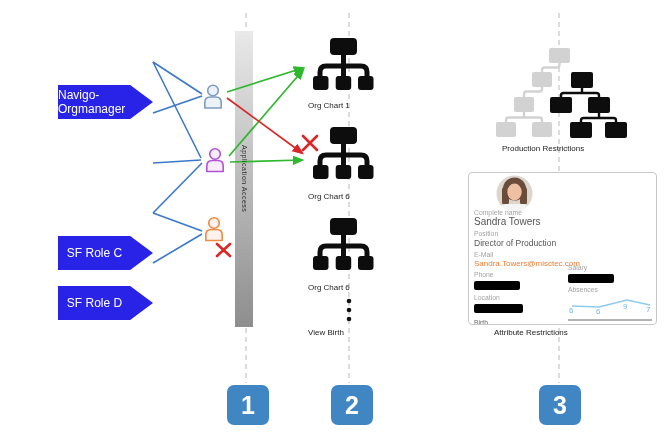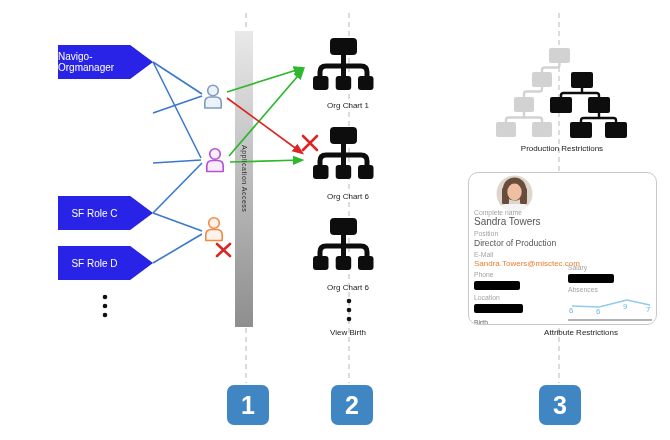--- a/index.html
+++ b/index.html
@@ -3,33 +3,33 @@
 <meta charset="utf-8">
 <style>
   html,body{margin:0;padding:0;background:#fff;}
   .stage{position:relative;width:670px;height:440px;background:#fff;overflow:hidden;
          font-family:"Liberation Sans", sans-serif;}
   .abs{position:absolute;}
 
   
   .role-banner{position:absolute;left:58px;width:95px;height:34px;background:#2823e6;
     clip-path:polygon(0 0,76% 0,100% 50%,76% 100%,0 100%);
-    color:#fff;font-size:10px;display:flex;align-items:center;justify-content:center;
-    padding-right:22px;box-sizing:border-box;}
+    color:#fff;font-size:12px;display:flex;align-items:center;justify-content:center;
+    padding-right:22px;box-sizing:border-box;margin-top:40px;}
 
   
   .bar-label{position:absolute;left:235px;top:31px;width:18px;height:296px;
     display:flex;align-items:center;justify-content:center;}
   .bar-label span{writing-mode:vertical-rl;font-size:7px;color:#2a2a2a;letter-spacing:.5px;white-space:nowrap;}
 
-  .caption{position:absolute;font-size:8px;color:#1c1c1c;text-align:center;}
+  .caption{position:absolute;font-size:8px;color:#1c1c1c;text-align:left;}
 
   
   .card{position:absolute;left:468px;top:172px;width:189px;height:153px;background:#fff;
-        border:1px solid #c8c8c8;border-radius:10px;box-sizing:border-box;overflow:hidden;}
+        border:1px solid #c8c8c8;border-radius:4px;box-sizing:border-box;overflow:hidden;}
   .card-lbl{position:absolute;font-size:6.8px;color:#a3a3a3;line-height:1;}
   .card-val{position:absolute;color:#555;line-height:1;}
   .redact{position:absolute;background:#000;border-radius:2px;}
   .spark-num{position:absolute;font-size:8px;color:#6fb6e6;line-height:1;}
   .spark-axis{position:absolute;left:99px;top:146px;width:84px;height:2px;background:#b3b3b3;}
 
   
   .step{position:absolute;top:385px;width:42px;height:40px;background:#3f86c2;border-radius:7px;
     color:#fff;font-weight:bold;font-size:25px;display:flex;align-items:center;justify-content:center;}
 </style>
@@ -202,19 +202,19 @@
     <svg class="abs" style="left:98px;top:124px" width="88" height="20">
       <polyline points="5,9 32,10 60,3 83,8" fill="none" stroke="#8fcbee" stroke-width="1.6"></polyline>
     </svg>
     <div class="spark-num" style="left:100px;top:134px">6</div>
     <div class="spark-num" style="left:127px;top:135px">6</div>
     <div class="spark-num" style="left:154px;top:130px">9</div>
     <div class="spark-num" style="left:177px;top:133px">7</div>
     <div class="spark-axis"></div>
   </div>
 
-  <div class="caption" style="left:521px;top:328px;width:120px">Attribute Restrictions</div>
+  <div class="caption" style="left:494px;top:328px;width:120px">Attribute Restrictions</div>
 
   <div class="step" style="left:227px">1</div>
   <div class="step" style="left:331px">2</div>
   <div class="step" style="left:539px">3</div>
 
 </div>
 
 </body></html>

